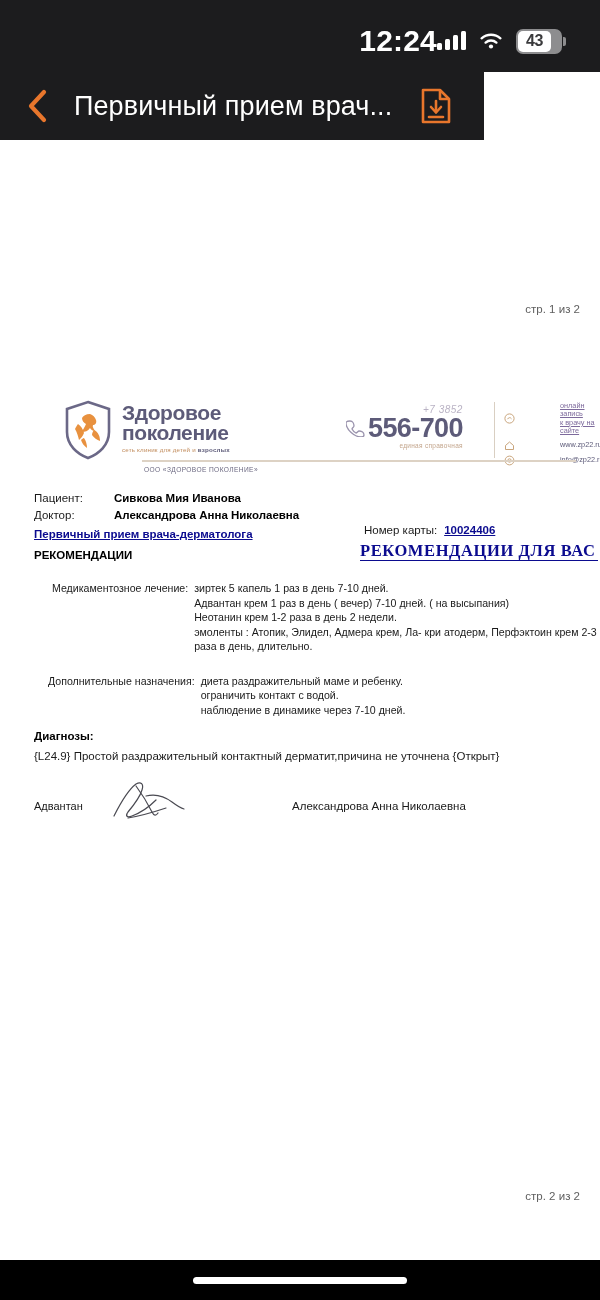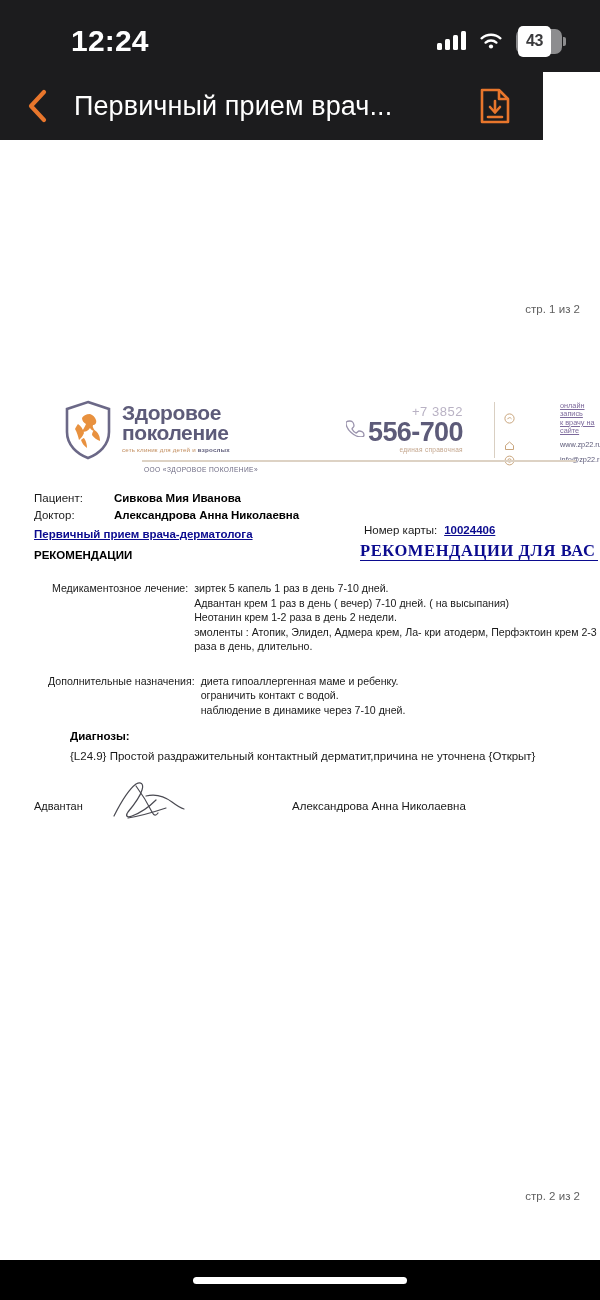--- a/index.html
+++ b/index.html
@@ -22,21 +22,21 @@
 
   
   .status-bar {
     position: absolute;
     top: 0; left: 0;
     width: 600px;
     height: 72px;
     background: #1c1c1e;
     display: flex;
     align-items: center;
-    justify-content: space-between;
+    justify-content: flex-end;
     padding: 10px 38px 0 71px;
   }
   .status-time {
     color: #ffffff;
     font-size: 30px;
     font-weight: bold;
     letter-spacing: 0.2px;
   }
   .status-right {
     display: flex;
@@ -76,38 +76,38 @@
     content: "";
     position: absolute;
     right: -4px;
     top: 8px;
     width: 3px;
     height: 9px;
     background: #8d8d8f;
     border-radius: 0 2px 2px 0;
   }
   .battery-fill {
-    height: 31px;
+    height: 21px;
     width: 33px;
     background: #ffffff;
     border-radius: 5px;
     color: #3a3a3c;
     font-size: 16px;
     font-weight: bold;
     display: flex;
     align-items: center;
     justify-content: center;
     letter-spacing: -0.3px;
   }
 
   
   .nav-bar {
     position: absolute;
     top: 72px; left: 0;
-    width: 543px;
+    width: 484px;
     height: 68px;
     background: #1c1c1e;
     display: flex;
     align-items: center;
     padding: 0 26px 0 14px;
   }
   .nav-back {
     width: 46px;
     height: 46px;
     display: flex;
@@ -192,24 +192,25 @@
 
   .lh-phone {
     position: absolute;
     left: 282px;
     top: 4px;
     display: flex;
     align-items: flex-start;
   }
   .phone-icon { width: 19px; height: 19px; margin-top: 14px; margin-right: 3px; }
   .phone-code {
-    font-size: 13px;
+    font-size: 10px;
     color: #b9b2c4;
     text-align: right;
     letter-spacing: 0.5px;
+    font-style: italic;
   }
   .phone-num {
     font-size: 27px;
     font-weight: bold;
     color: #5d5b79;
     line-height: 26px;
     letter-spacing: -0.6px;
   }
   .phone-note {
     font-size: 6.5px;
@@ -356,21 +357,21 @@
 
   .diag-row {
     margin-top: 13px;
     font-size: 11.5px;
     display: flex;
     gap: 8px;
     align-items: baseline;
     flex-direction: column;
   }
   .diag-label { font-weight: bold; color: #000; flex: 0 0 auto; }
-  .diag-text { color: #1a1a1a; margin-left: 36px; }
+  .diag-text { color: #1a1a1a; }
 
   
   .sign-row {
     margin-top: 26px;
     position: relative;
     height: 42px;
   }
   .sign-label {
     font-size: 11px;
     color: #1a1a1a;
@@ -543,21 +544,21 @@
           <div>зиртек 5 капель 1 раз в день 7-10 дней.</div>
           <div>Адвантан крем 1 раз в день ( вечер)  7-10 дней. ( на высыпания)</div>
           <div>Неотанин крем  1-2 раза в день 2 недели.</div>
           <div>эмоленты : Атопик, Элидел, Адмера крем, Ла- кри атодерм, Перфэктоин крем 2-3 раза в день, длительно.</div>
         </div>
       </div>
 
       <div class="presc-group">
         <div class="presc-label wide">Дополнительные назначения:</div>
         <div class="presc-lines">
-          <div>диета гипоаллергенная маме и ребенку.</div>
+          <div>диета раздражительный маме и ребенку.</div>
           <div>ограничить контакт с водой.</div>
           <div>наблюдение в динамике через 7-10 дней.</div>
         </div>
       </div>
 
       <div class="diag-row">
         <div class="diag-label">Диагнозы:</div>
         <div class="diag-text">{L24.9} Простой раздражительный контактный дерматит,причина не уточнена   {Открыт}</div>
       </div>
 

